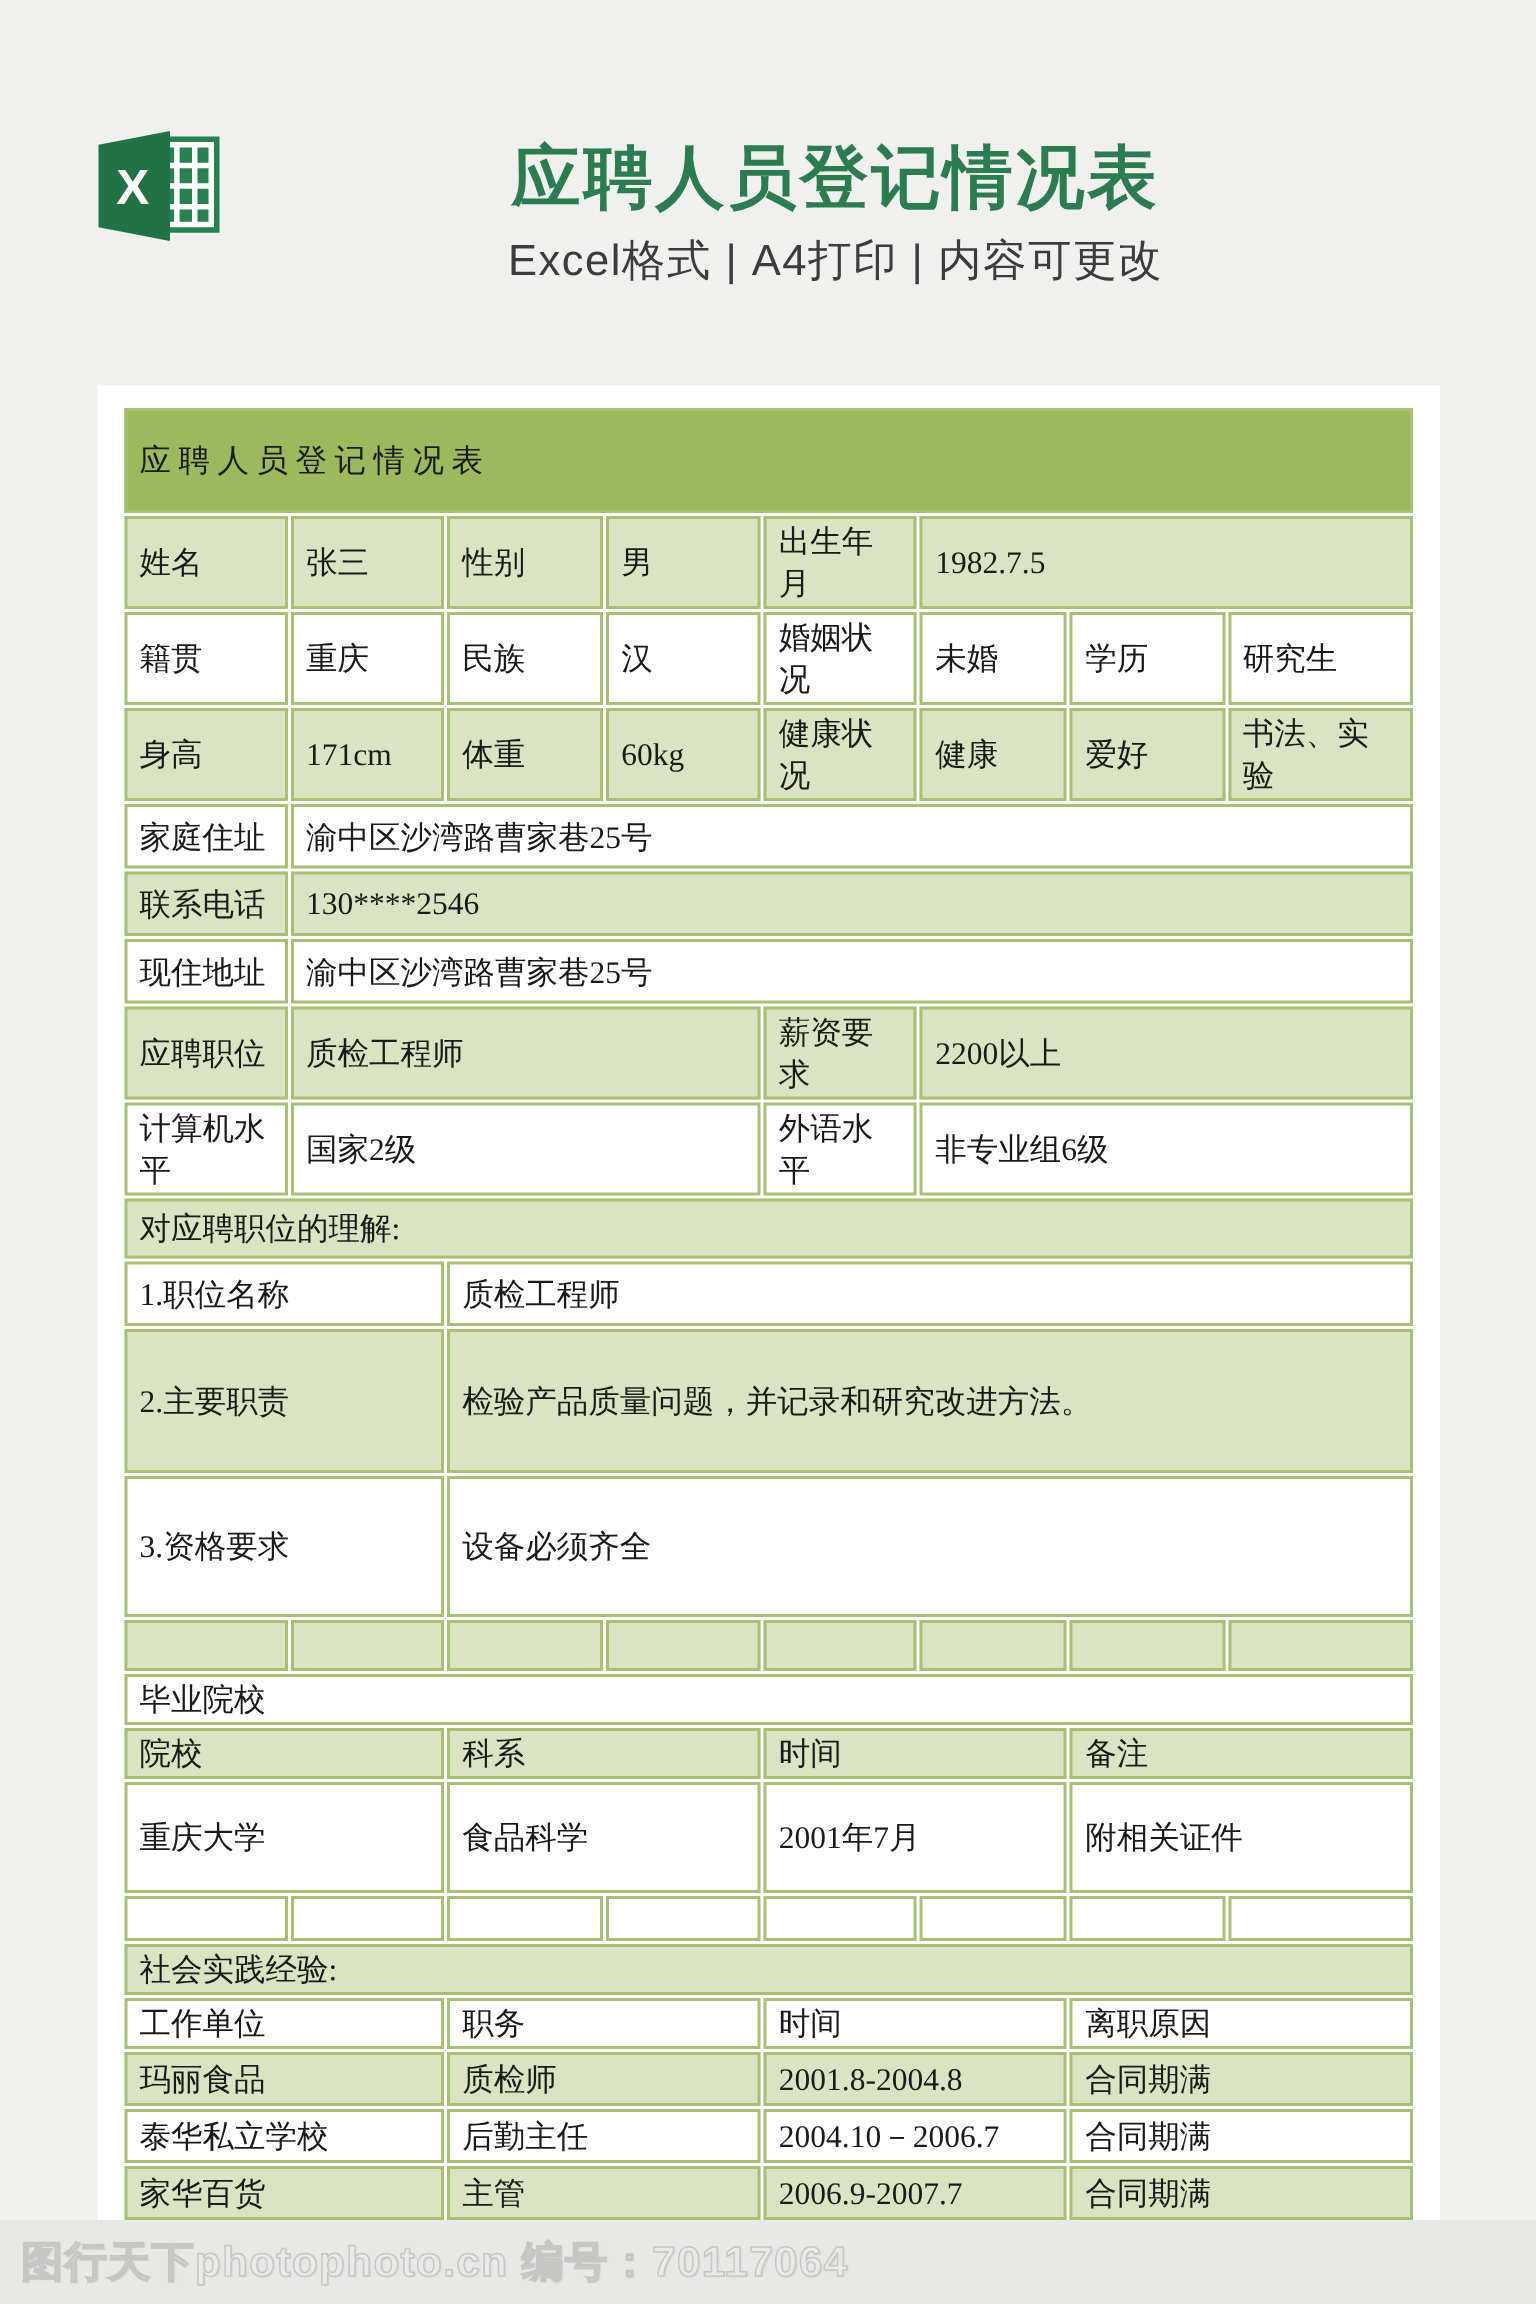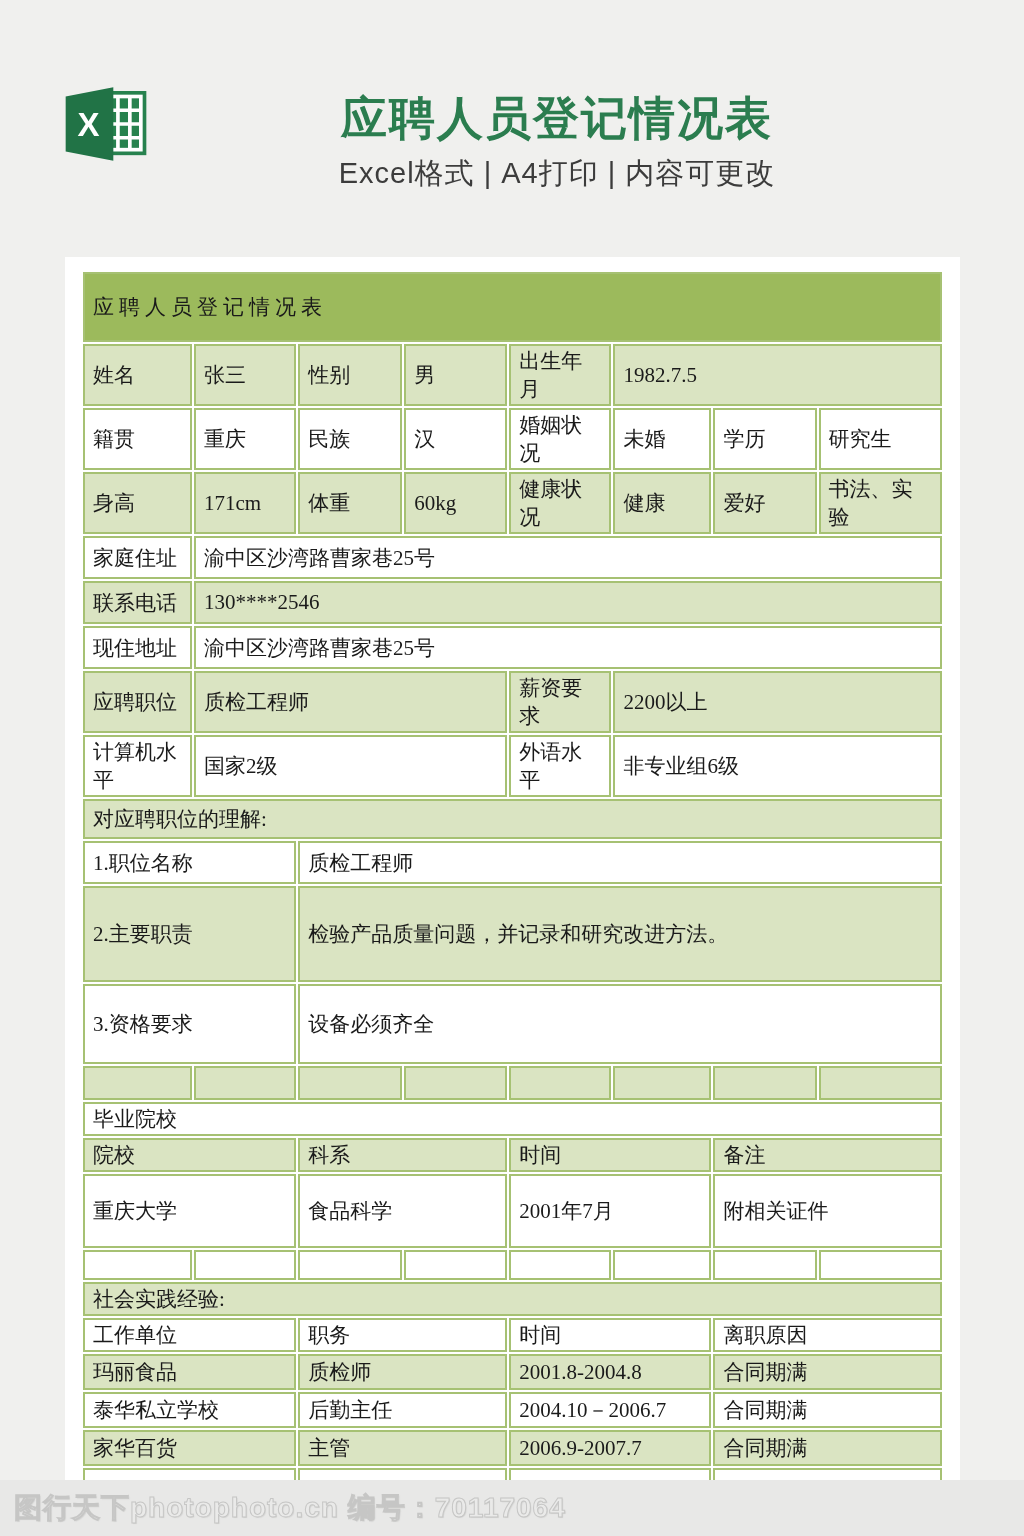--- a/index.html
+++ b/index.html
@@ -154,21 +154,21 @@
           <td colspan="8" class="c">对应聘职位的理解:</td>
         </tr>
         <tr class="w" style="height: 43px;">
           <td colspan="2" class="c">1.职位名称</td>
           <td colspan="6">质检工程师</td>
         </tr>
         <tr class="g" style="height: 96px;">
           <td colspan="2" class="c">2.主要职责</td>
           <td colspan="6">检验产品质量问题，并记录和研究改进方法。</td>
         </tr>
-        <tr class="w" style="height: 80px;">
+        <tr class="w" style="height: 94px;">
           <td colspan="2" class="c">3.资格要求</td>
           <td colspan="6">设备必须齐全</td>
         </tr>
         <tr class="g" style="height: 34px;">
           <td></td>
           <td></td>
           <td></td>
           <td></td>
           <td></td>
           <td></td>

